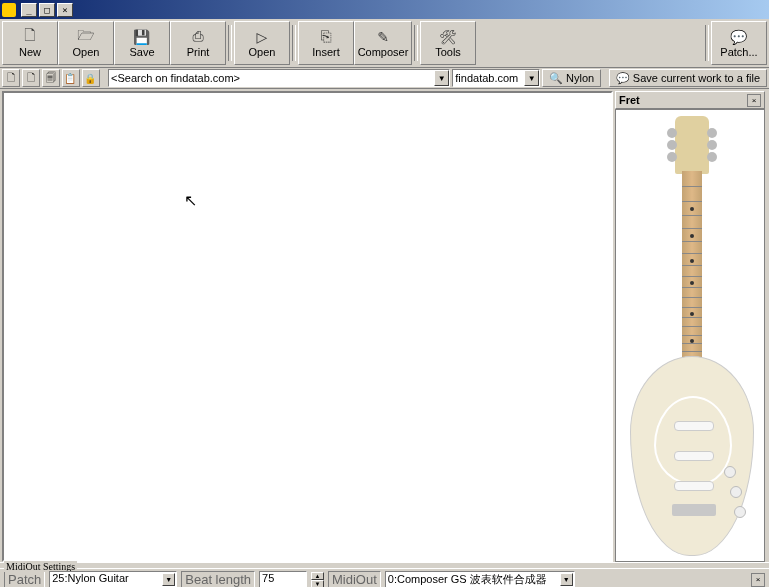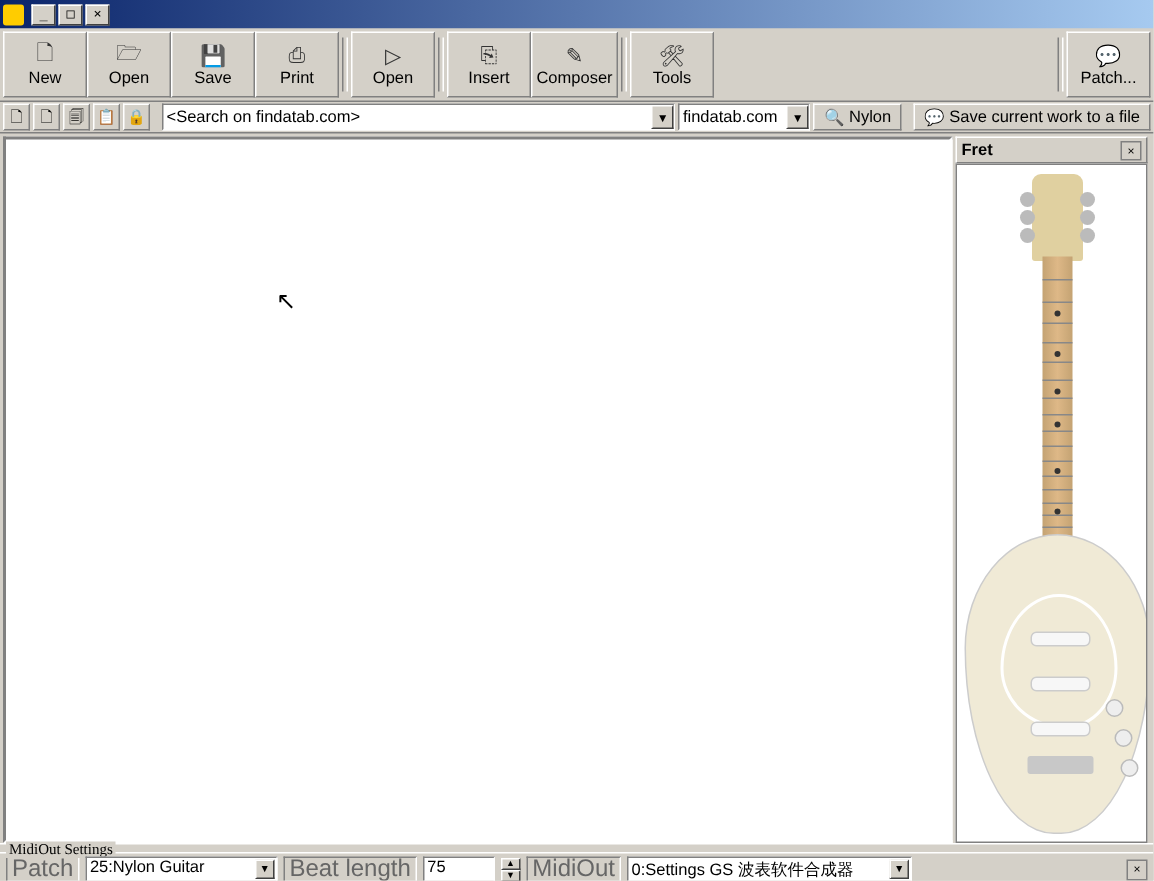--- a/index.html
+++ b/index.html
@@ -25,21 +25,21 @@
 .sb-input { flex: 1; height: 18px; border: 1px solid #808080; border-right-color: #fff; border-bottom-color: #fff; background: #fff; padding: 0 2px; font-size: 11px; position: relative; display: flex; align-items: center; }
 .sb-input.domain { flex: 0 0 88px; }
 .sb-input .dd { position: absolute; right: 0; top: 0; width: 15px; height: 16px; border-left: 1px solid #d4d0c8; background: #d4d0c8; border: 1px solid #fff; border-right-color: #404040; border-bottom-color: #404040; display: flex; align-items: center; justify-content: center; font-size: 8px; cursor: pointer; }
 .sb-search { height: 18px; border: 1px solid #fff; border-right-color: #808080; border-bottom-color: #808080; background: #d4d0c8; padding: 0 6px; display: flex; align-items: center; gap: 3px; cursor: pointer; }
 .sb-save { height: 18px; border: 1px solid #fff; border-right-color: #808080; border-bottom-color: #808080; background: #d4d0c8; padding: 0 6px; display: flex; align-items: center; gap: 3px; cursor: pointer; }
 
 .content { display: flex; height: 475px; }
 .main { flex: 1; background: #fff; border: 2px solid; border-color: #808080 #fff #fff #808080; margin: 2px; position: relative; }
 .cursor { position: absolute; left: 180px; top: 98px; font-size: 16px; color: #000; }
 
-.fret-panel { width: 128px; margin: 2px 4px 2px 0; display: flex; flex-direction: column; }
+.fret-panel { width: 150px; margin: 2px 4px 2px 0; display: flex; flex-direction: column; }
 .fret-header { height: 18px; background: #d4d0c8; border: 1px solid #fff; border-right-color: #808080; border-bottom-color: #808080; display: flex; align-items: center; padding: 0 3px; }
 .fret-header .ft { font-weight: bold; flex: 1; }
 .fret-header .fc { width: 14px; height: 13px; border: 1px solid #808080; background: #d4d0c8; display: flex; align-items: center; justify-content: center; font-size: 8px; cursor: pointer; }
 .fret-body { flex: 1; background: #fff; border: 1px solid #808080; display: flex; align-items: center; justify-content: center; overflow: hidden; }
 
 .guitar { position: relative; width: 130px; height: 450px; }
 .g-head { position: absolute; top: 5px; left: 50px; width: 34px; height: 58px; background: #e0d0a0; border-radius: 6px 6px 2px 2px; }
 .g-head::before, .g-head::after { content: ""; position: absolute; width: 10px; height: 10px; background: #bbb; border-radius: 50%; }
 .g-head::before { left: -8px; top: 12px; box-shadow: 0 12px 0 #bbb, 0 24px 0 #bbb; }
 .g-head::after { right: -8px; top: 12px; box-shadow: 0 12px 0 #bbb, 0 24px 0 #bbb; }
@@ -48,21 +48,21 @@
 .g-dot { position: absolute; left: 50%; width: 4px; height: 4px; background: #333; border-radius: 50%; transform: translateX(-50%); }
 .g-body { position: absolute; top: 245px; left: 5px; width: 124px; height: 200px; }
 .g-body-shape { position: absolute; inset: 0; background: #f0ead6; border-radius: 50% 50% 48% 48% / 38% 38% 62% 62%; border: 1px solid #ccc; }
 .g-pick { position: absolute; top: 40px; left: 24px; width: 78px; height: 90px; border: 2px solid #fff; border-radius: 50% 50% 45% 55% / 55% 55% 45% 45%; }
 .g-pu { position: absolute; left: 44px; width: 40px; height: 10px; background: #f7f7f7; border: 1px solid #ccc; border-radius: 4px; }
 .g-bridge { position: absolute; top: 148px; left: 42px; width: 44px; height: 12px; background: #c8c8c8; border-radius: 2px; }
 .g-knob { position: absolute; width: 12px; height: 12px; background: #eee; border: 1px solid #bbb; border-radius: 50%; }
 
 .statusbar { height: 22px; background: #d4d0c8; display: flex; align-items: center; padding: 1px 4px; gap: 4px; border-top: 1px solid #fff; }
 .midi-legend { position: absolute; top: -8px; left: 4px; background: #d4d0c8; padding: 0 2px; font-size: 10px; font-family: Liberation Serif, serif; }
-.st-label { height: 17px; border: 1px solid #808080; border-right-color: #fff; border-bottom-color: #fff; background: #d4d0c8; padding: 0 3px; display: flex; align-items: center; font-size: 16px; color: #666; }
+.st-label { height: 17px; border: 1px solid #808080; border-right-color: #fff; border-bottom-color: #fff; background: #d4d0c8; padding: 0 3px; display: flex; align-items: center; font-size: 13px; color: #666; }
 .st-combo { height: 17px; border: 1px solid #808080; border-right-color: #fff; border-bottom-color: #fff; background: #fff; position: relative; display: flex; align-items: flex-start; padding: 0 16px 0 2px; font-size: 11px; }
 .st-combo .dd { position: absolute; right: 1px; top: 1px; width: 13px; height: 13px; background: #d4d0c8; border: 1px solid #fff; border-right-color: #404040; border-bottom-color: #404040; display: flex; align-items: center; justify-content: center; font-size: 7px; cursor: pointer; }
 .st-spin { display: flex; flex-direction: column; }
 .st-spin div { width: 13px; height: 8px; background: #d4d0c8; border: 1px solid #fff; border-right-color: #404040; border-bottom-color: #404040; font-size: 6px; display: flex; align-items: center; justify-content: center; cursor: pointer; }
 .sb-close { width: 14px; height: 14px; border: 1px solid #808080; background: #d4d0c8; margin-left: auto; display: flex; align-items: center; justify-content: center; font-size: 8px; cursor: pointer; }
 
 .midi-wrap { position: relative; border-top: 1px solid #fff; padding-top: 5px; margin-top: -2px; }
 .midi-wrap .midi-legend { top: -2px; }
 </style>
 </head>
@@ -208,18 +208,18 @@
     <div class="st-label">Beat length</div>
     <div class="st-combo" style="width:48px;padding-right:2px">
         <span>75</span>
       </div>
     <div class="st-spin">
         <div>▲</div>
         <div>▼</div>
       </div>
     <div class="st-label">MidiOut</div>
     <div class="st-combo" style="width:190px">
-        <span>0:Settings GS 波表软件合成器</span>
+        <span>0:Composer GS 波表软件合成器</span>
         <div class="dd">▼</div>
       </div>
     <div class="sb-close">×</div>
   </div>
 </div>
 
 </body></html>

